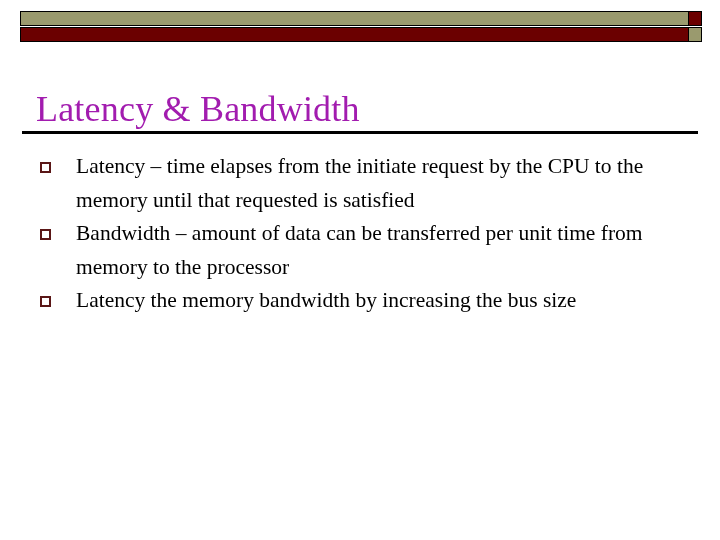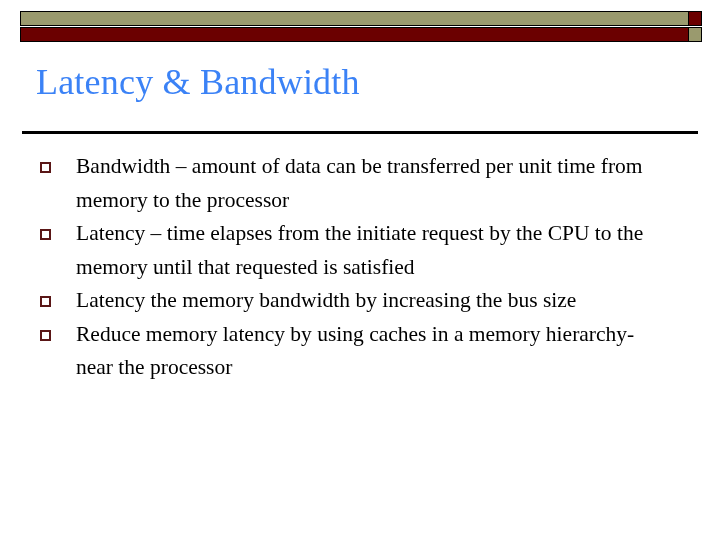--- a/index.html
+++ b/index.html
@@ -54,25 +54,25 @@
     border: 1px solid #000000;
     box-sizing: border-box;
   }
   .checker-tr { top: 0;  background: #6b0000; }
   .checker-br { top: 16px; background: #9a9a6e; }
 
   
   .slide-title {
     position: absolute;
     left: 36px;
-    top: 60px;
+    top: 87px;
     width: 648px;
     font-size: 36px;
     line-height: 44px;
-    color: #3b82f6;
+    color: #a21caf;
     font-weight: normal;
     letter-spacing: 0.2px;
     white-space: nowrap;
   }
   .title-rule {
     position: absolute;
     left: 22px;
     top: 131px;
     width: 676px;
     height: 3px;
@@ -122,31 +122,27 @@
   </div>
 </div>
 
 <div class="slide-title">Latency &amp; Bandwidth</div>
 <div class="title-rule"></div>
 
 <div class="bullets">
 
   <div class="bullet-row">
     <span class="bullet-marker"></span>
-    <span class="bullet-text">Bandwidth – amount of data can be transferred per unit time from memory to the processor</span>
+    <span class="bullet-text">Latency – time elapses from the initiate request by the CPU to the memory until that requested is satisfied</span>
   </div>
 
   <div class="bullet-row">
     <span class="bullet-marker"></span>
-    <span class="bullet-text">Latency – time elapses from the initiate request by the CPU to the memory until that requested is satisfied</span>
+    <span class="bullet-text">Bandwidth – amount of data can be transferred per unit time from memory to the processor</span>
   </div>
 
   <div class="bullet-row">
     <span class="bullet-marker"></span>
     <span class="bullet-text">Latency the memory bandwidth by increasing the bus size</span>
   </div>
 
-  <div class="bullet-row">
-    <span class="bullet-marker"></span>
-    <span class="bullet-text">Reduce memory latency by using caches in a memory hierarchy- near the processor</span>
-  </div>
 
 </div>
 
 </body></html>

